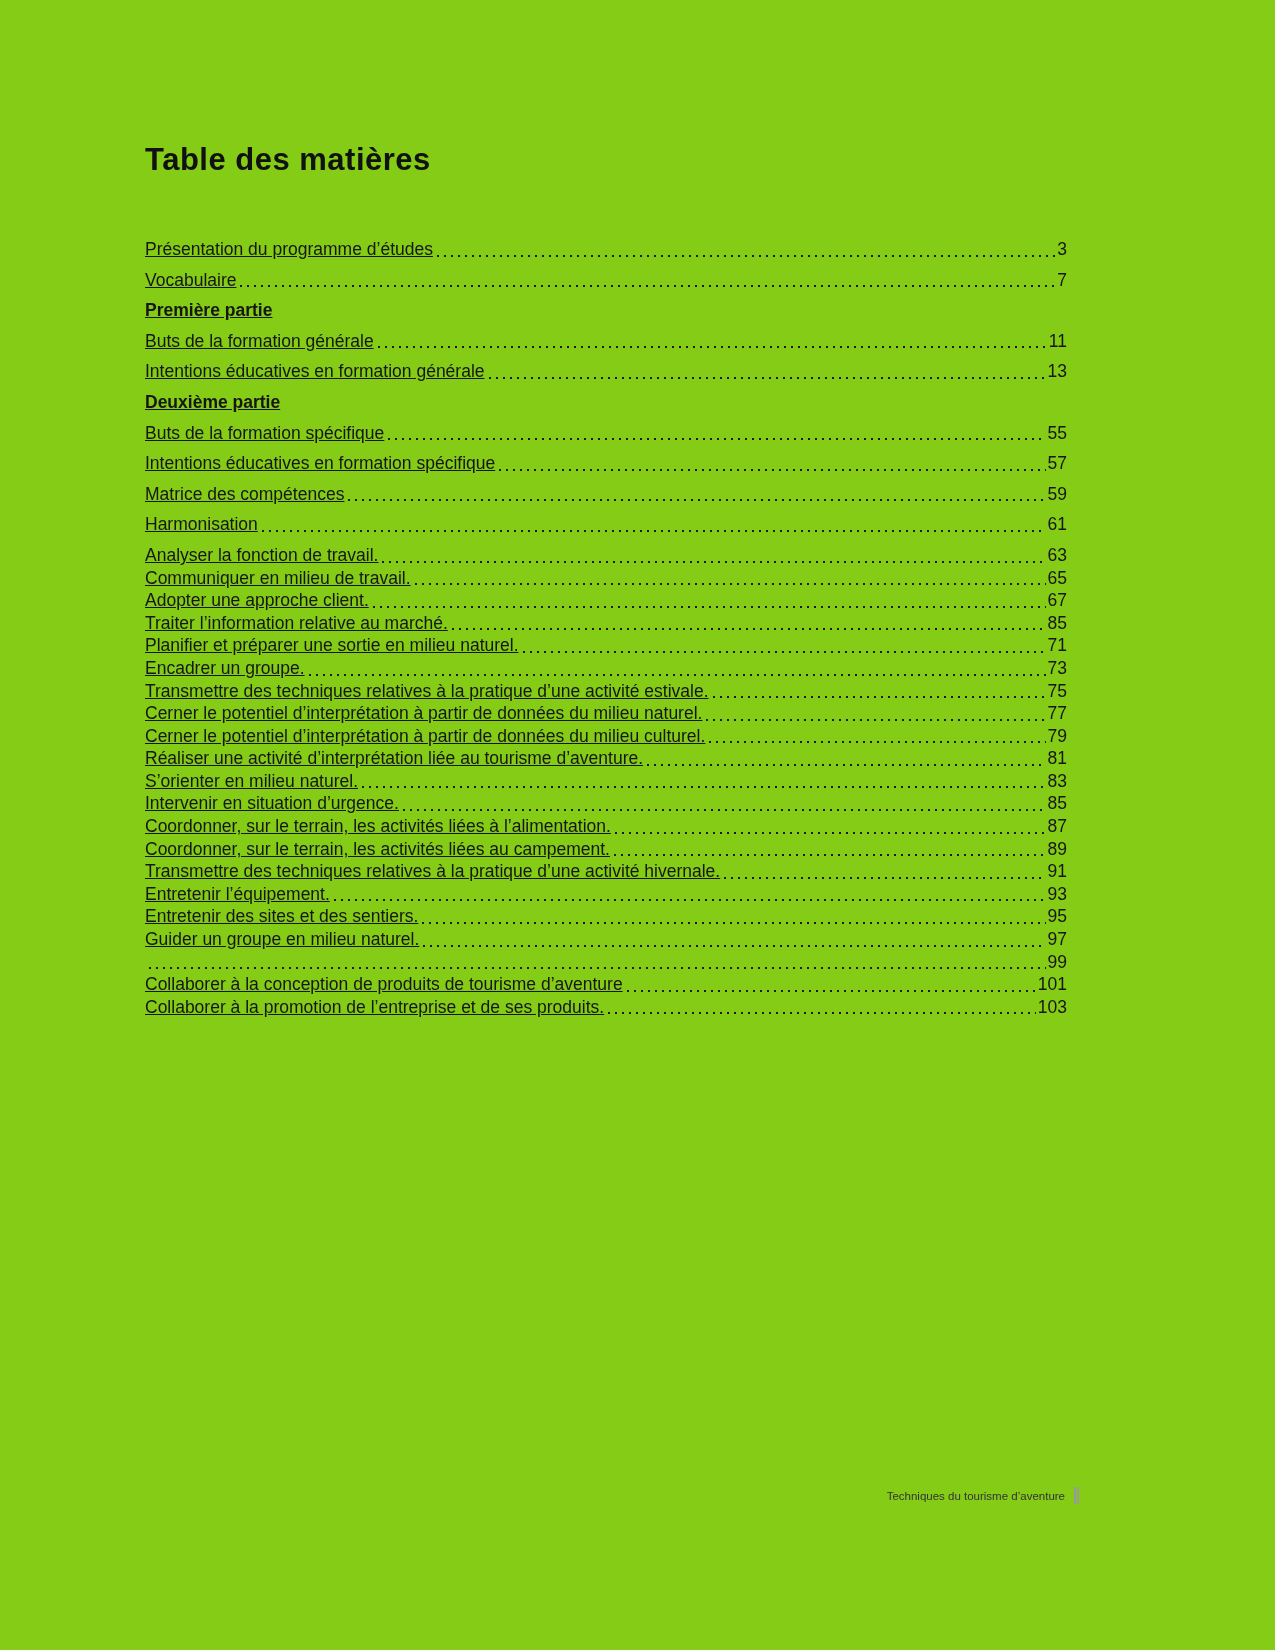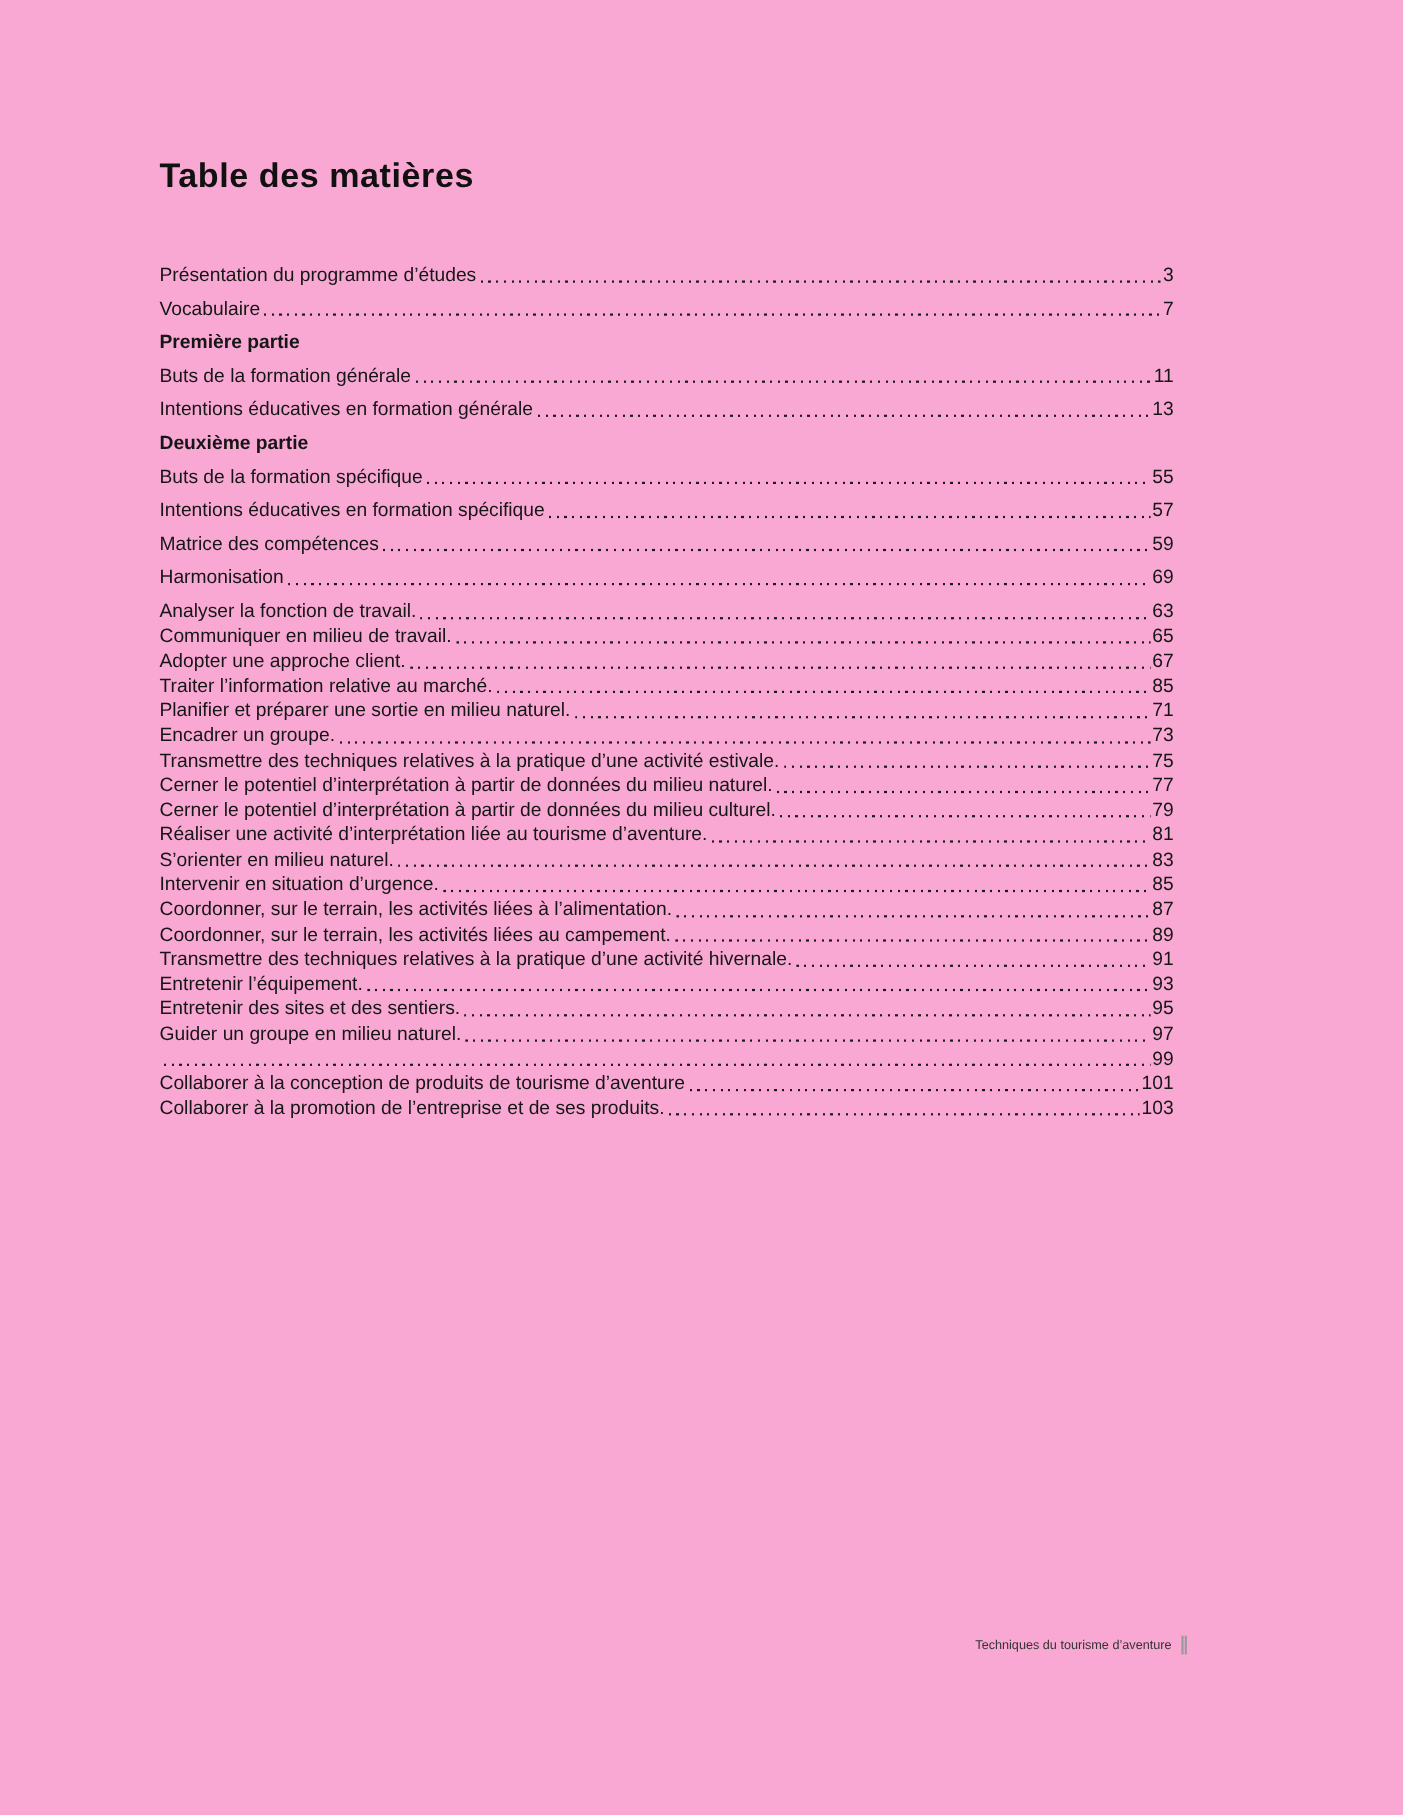--- a/index.html
+++ b/index.html
@@ -7,21 +7,21 @@
     margin: 0;
     padding: 0;
     background: #ffffff;
     font-family: "Liberation Sans", "DejaVu Sans", sans-serif;
     color: #161616;
   }
   .page {
     position: relative;
     width: 1275px;
     height: 1650px;
-    background: #f9a8d4;
+    background: #84cc16;
     overflow: hidden;
     box-sizing: border-box;
     padding: 142px 208px 0 145px;
   }
   .doc-title {
     font-size: 31px;
     font-weight: bold;
     letter-spacing: 0.5px;
     margin: 0 0 60px 0;
     color: #111;
@@ -38,20 +38,21 @@
   }
   .toc-row.spaced {
     margin-bottom: 8px;
   }
   .toc-row.heading {
     font-weight: bold;
     margin-bottom: 8px;
   }
   .toc-label {
     flex: 0 0 auto;
+    text-decoration: underline;
   }
   .leader {
     flex: 1 1 auto;
     min-width: 12px;
     height: 2px;
     align-self: flex-end;
     margin: 0 2px 4px 4px;
     background-image: repeating-linear-gradient(to right, #1a1a1a 0, #1a1a1a 2px, transparent 2px, transparent 7px);
   }
   .toc-page {
@@ -121,21 +122,21 @@
         <span class="toc-page">57</span>
       </div>
       <div class="toc-row spaced">
         <span class="toc-label">Matrice des compétences</span>
         <span class="leader"></span>
         <span class="toc-page">59</span>
       </div>
       <div class="toc-row spaced">
         <span class="toc-label">Harmonisation</span>
         <span class="leader"></span>
-        <span class="toc-page">69</span>
+        <span class="toc-page">61</span>
       </div>
       <div class="toc-row tight">
         <span class="toc-label">Analyser la fonction de travail.</span>
         <span class="leader"></span>
         <span class="toc-page">63</span>
       </div>
       <div class="toc-row tight">
         <span class="toc-label">Communiquer en milieu de travail.</span>
         <span class="leader"></span>
         <span class="toc-page">65</span>

